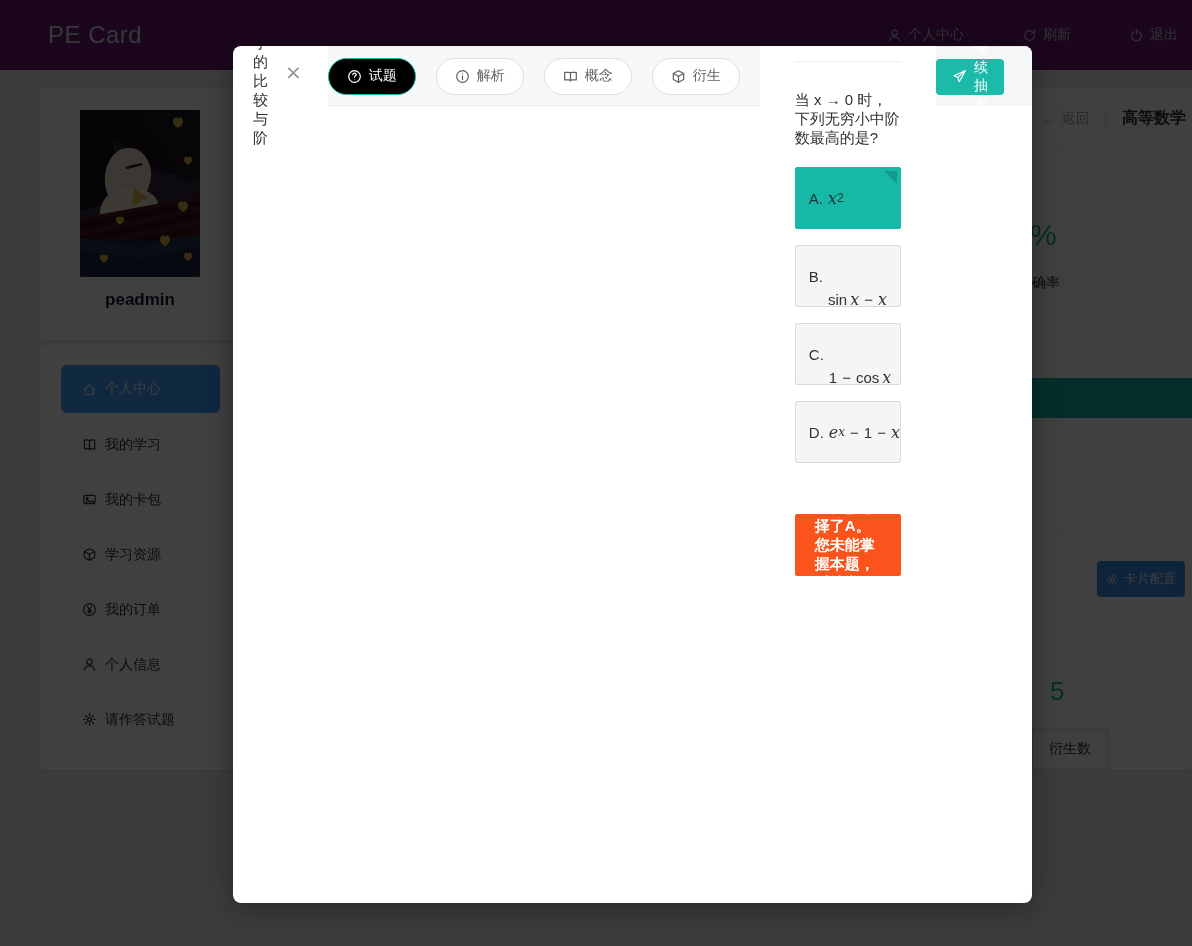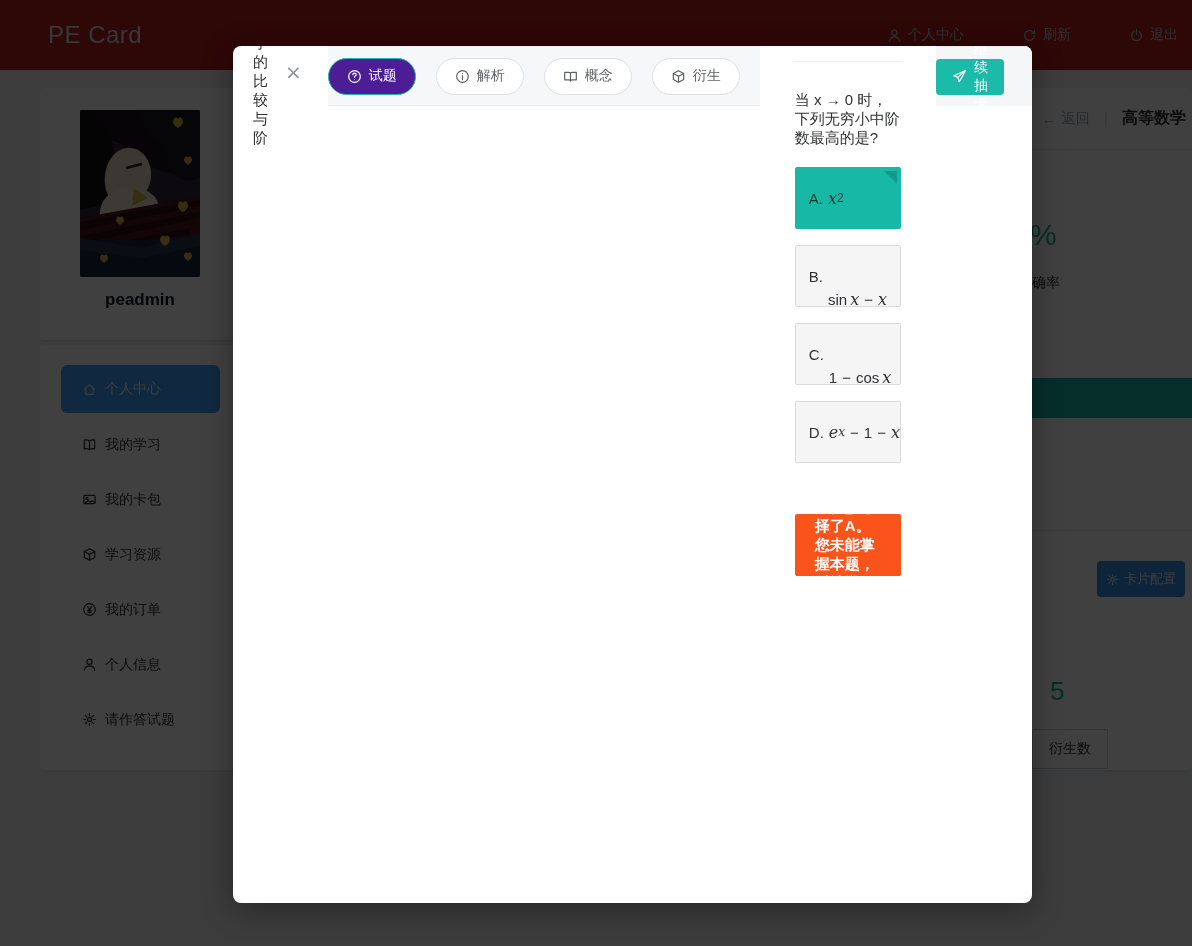--- a/index.html
+++ b/index.html
@@ -3,21 +3,21 @@
 <meta charset="utf-8">
 <style>
   * { margin:0; padding:0; box-sizing:border-box; }
   html,body { background:#555; }
   body { font-family:"Liberation Sans", sans-serif; }
   .page { position:relative; width:1192px; height:946px; margin:0 auto; overflow:hidden;
           background:#eef0f4; }
 
   
   .bg-layer { position:absolute; inset:0; }
-  .navbar { position:absolute; left:0; top:0; width:1192px; height:70px; background:#b91c1c;
+  .navbar { position:absolute; left:0; top:0; width:1192px; height:70px; background:#701a75;
             display:flex; align-items:center; }
   .logo { margin-left:48px; font-size:24px; font-weight:500; color:#d3dde3; letter-spacing:0.5px; }
   .nav-menu { margin-left:auto; display:flex; align-items:center; gap:58px; padding-right:14px; }
   .nav-item { display:flex; align-items:center; gap:6px; color:#b6c4ce; font-size:14px; cursor:pointer; }
   .nav-item .icon svg { width:15px; height:15px; display:block; }
 
   .side-card { position:absolute; background:#fff; border-radius:4px; box-shadow:0 1px 3px rgba(0,0,0,.08); }
   .profile-card { left:40px; top:88px; width:200px; height:252px; text-align:center; }
   .avatar { width:120px; height:167px; margin:22px auto 0; display:block; border-radius:2px; overflow:hidden; }
   .username { margin-top:13px; font-size:17px; font-weight:bold; color:#0f172a; }
@@ -60,21 +60,21 @@
   .modal-header { height:51px; display:flex; align-items:center; padding:0 20px; }
   .modal-title { font-size:15px; color:#303133; }
   .modal-close { margin-left:auto; font-size:20px; color:#909399; cursor:pointer; line-height:1;
                  padding:4px 6px; font-family:"DejaVu Sans", sans-serif; }
   .tab-strip { height:60px; background:#f6f7f8; border-top:1px solid #efefef; border-bottom:1px solid #ececee;
                display:flex; align-items:center; justify-content:flex-end; gap:20px; padding-right:20px; }
   .tab-pill { height:37px; min-width:88px; padding:0 17px; border-radius:19px; background:#fff;
               border:1px solid #dcdfe6; color:#606266; font-size:14px; display:inline-flex;
               align-items:center; justify-content:center; gap:7px; cursor:pointer; }
   .tab-pill .icon svg { width:15px; height:15px; display:block; }
-  .tab-pill.active { background:#4c1d95; border-color:#21b9a7; color:#fff;text-align:right; }
+  .tab-pill.active { background:#000000; border-color:#21b9a7; color:#fff;text-align:right; }
 
   .modal-body { flex:1; padding:0 35px; position:relative; }
   .section-title { margin-top:32px; font-size:16px; font-weight:bold; color:#303133; }
   .section-divider { margin-top:15px; height:1px; background:#ebeef5; }
   .question { margin-top:29px; font-size:15px; color:#303133; }
 
   .options { margin-top:19px; }
   .option { position:relative; height:62px; margin-bottom:16px; background:#f5f5f6;
             border:1px solid #dadadd; border-radius:2px; display:flex; align-items:center;
             padding-left:13px; font-size:15px; color:#303133; cursor:pointer; }

